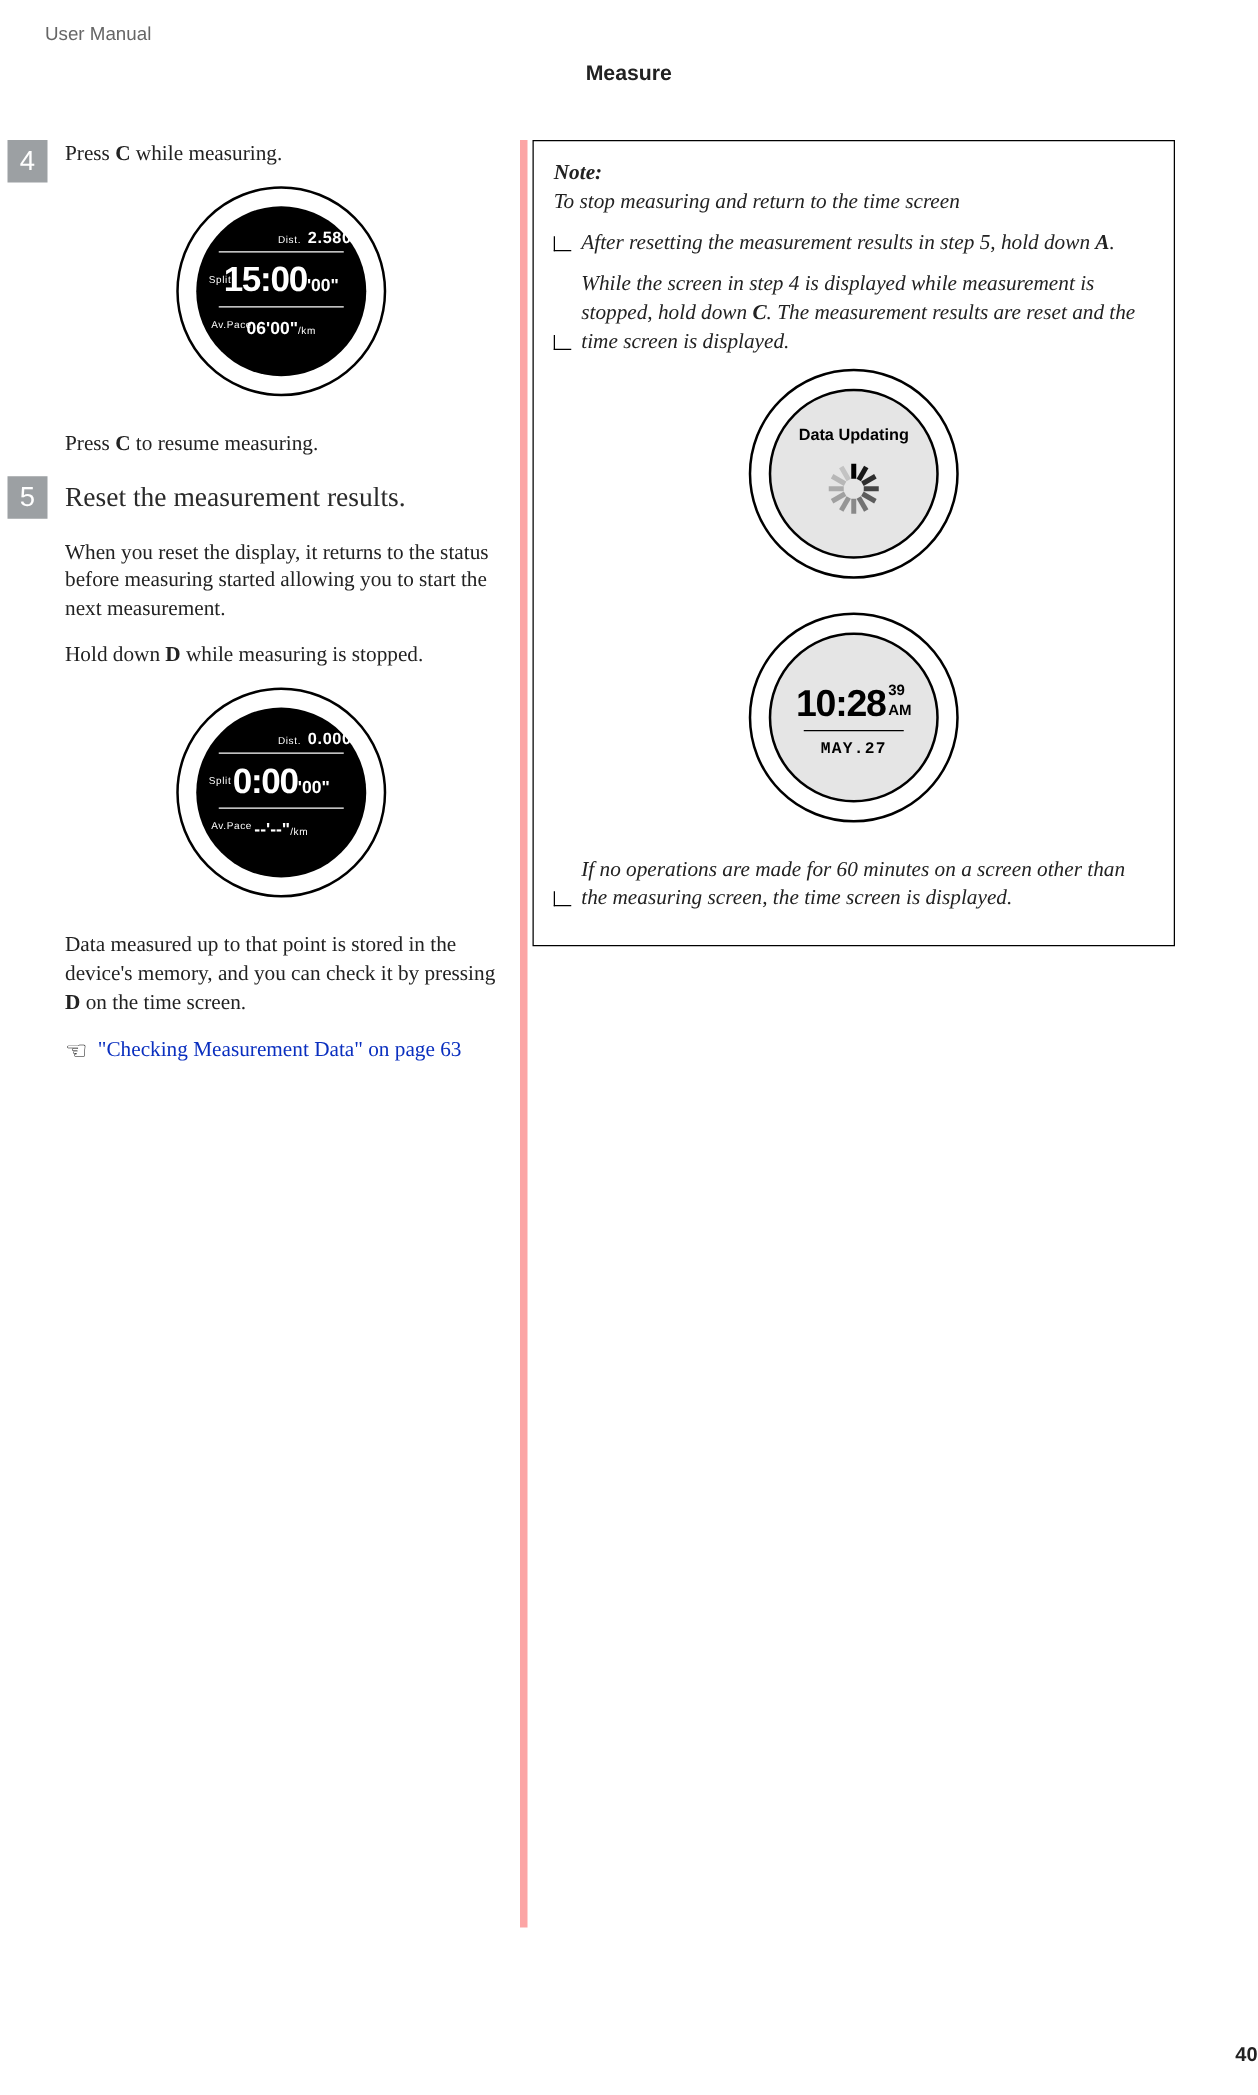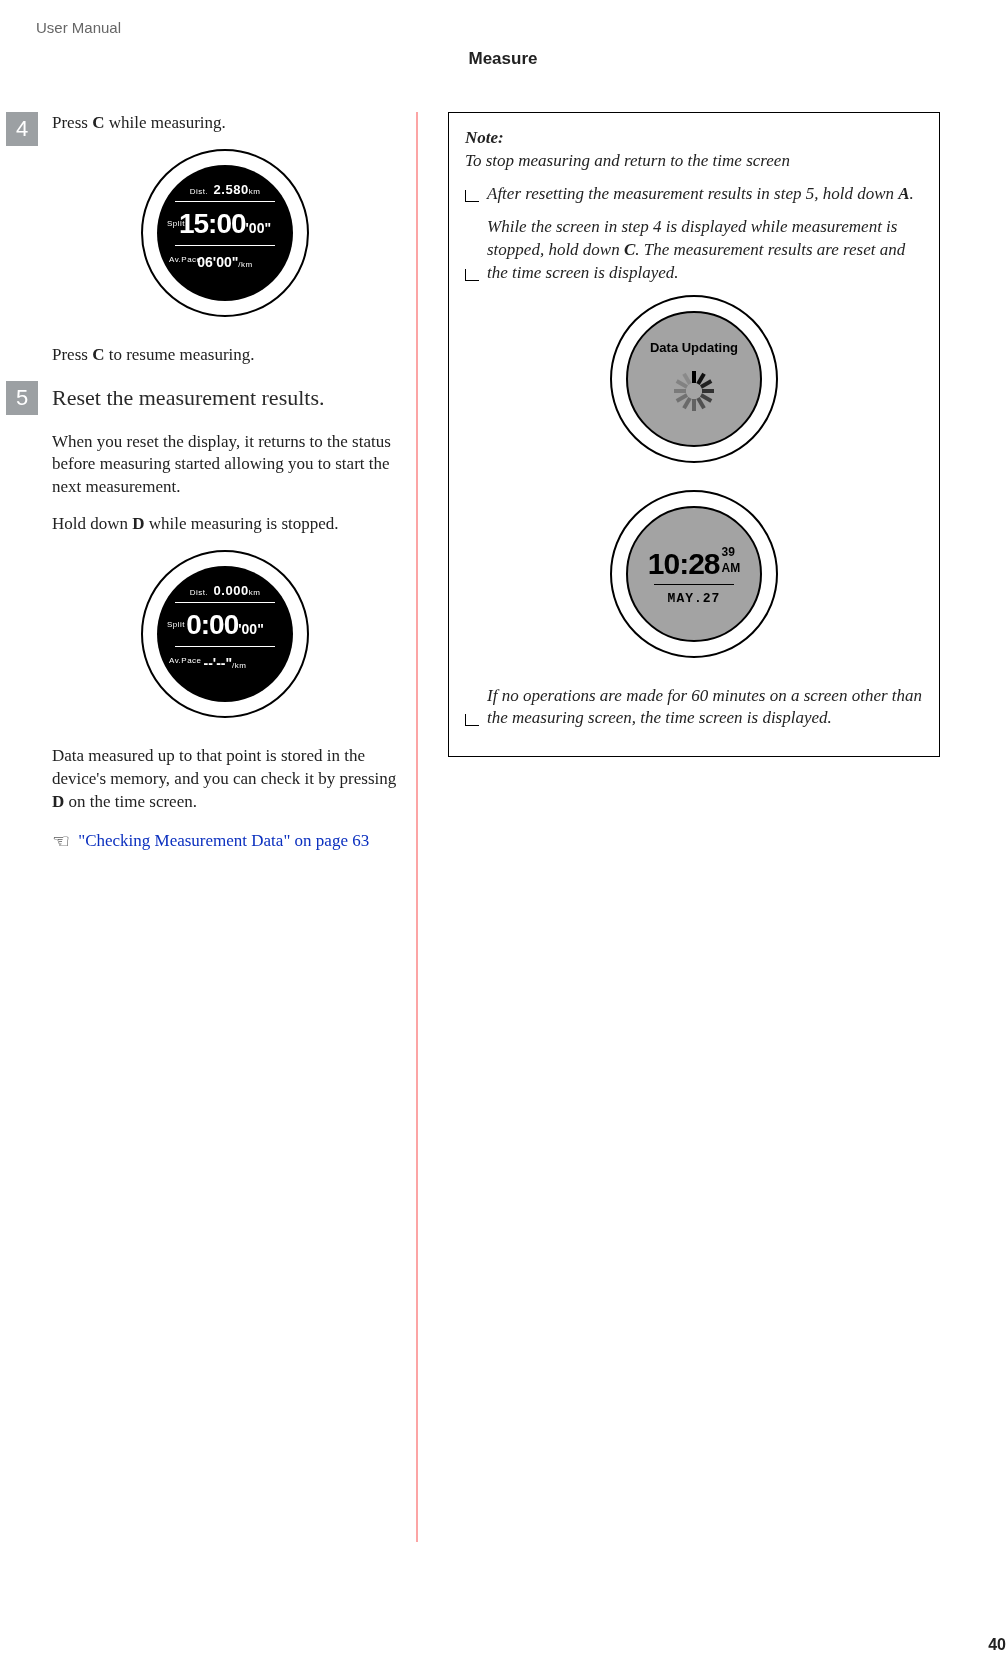--- a/index.html
+++ b/index.html
@@ -39,23 +39,23 @@
     display: flex;
   }
   .col-left {
     width: 416px;
     padding-left: 52px;
     padding-right: 18px;
     position: relative;
   }
   .col-right {
     width: 554px;
-    padding-left: 30px;
+    padding-left: 4px;
     padding-right: 30px;
-    border-left: 2px solid #fca5a5;
+    border-left: 6px solid #fca5a5;
     min-height: 1430px;
   }
   .step-num {
     position: absolute;
     left: 6px;
     width: 32px;
     height: 34px;
     background: #9ca0a3;
     color: #fff;
     font-family: Arial, Helvetica, sans-serif;
@@ -86,28 +86,28 @@
     width: 136px; height: 136px;
     background: #000;
     border-radius: 50%;
     color: #fff;
     font-family: Arial, Helvetica, sans-serif;
   }
   .watch-inner-white {
     position: absolute;
     top: 14px; left: 14px;
     width: 136px; height: 136px;
-    background: #a3a3a3;
+    background: #e5e5e5;
     border: 2px solid #000;
     border-radius: 50%;
     color: #000;
     font-family: Arial, Helvetica, sans-serif;
   }
   .w-line { position: absolute; left: 0; right: 0; text-align: center; }
-  .w-tiny { font-size: 8px; letter-spacing: 0.5px; }
+  .w-tiny { font-size: 8px; letter-spacing: 0.5px; text-align: right; }
   .w-small { font-size: 13px; font-weight: bold; }
   .w-big { font-size: 28px; font-weight: 900; letter-spacing: -1px; }
   .w-mid { font-size: 14px; font-weight: bold; }
   .w-divider { position:absolute; left:18px; right:18px; height:1px; background:#fff; }
   .link { color: #0a2fbf; }
   .hand-icon {
     display: inline-block;
     font-size: 20px;
     vertical-align: -2px;
     margin-right: 4px;

